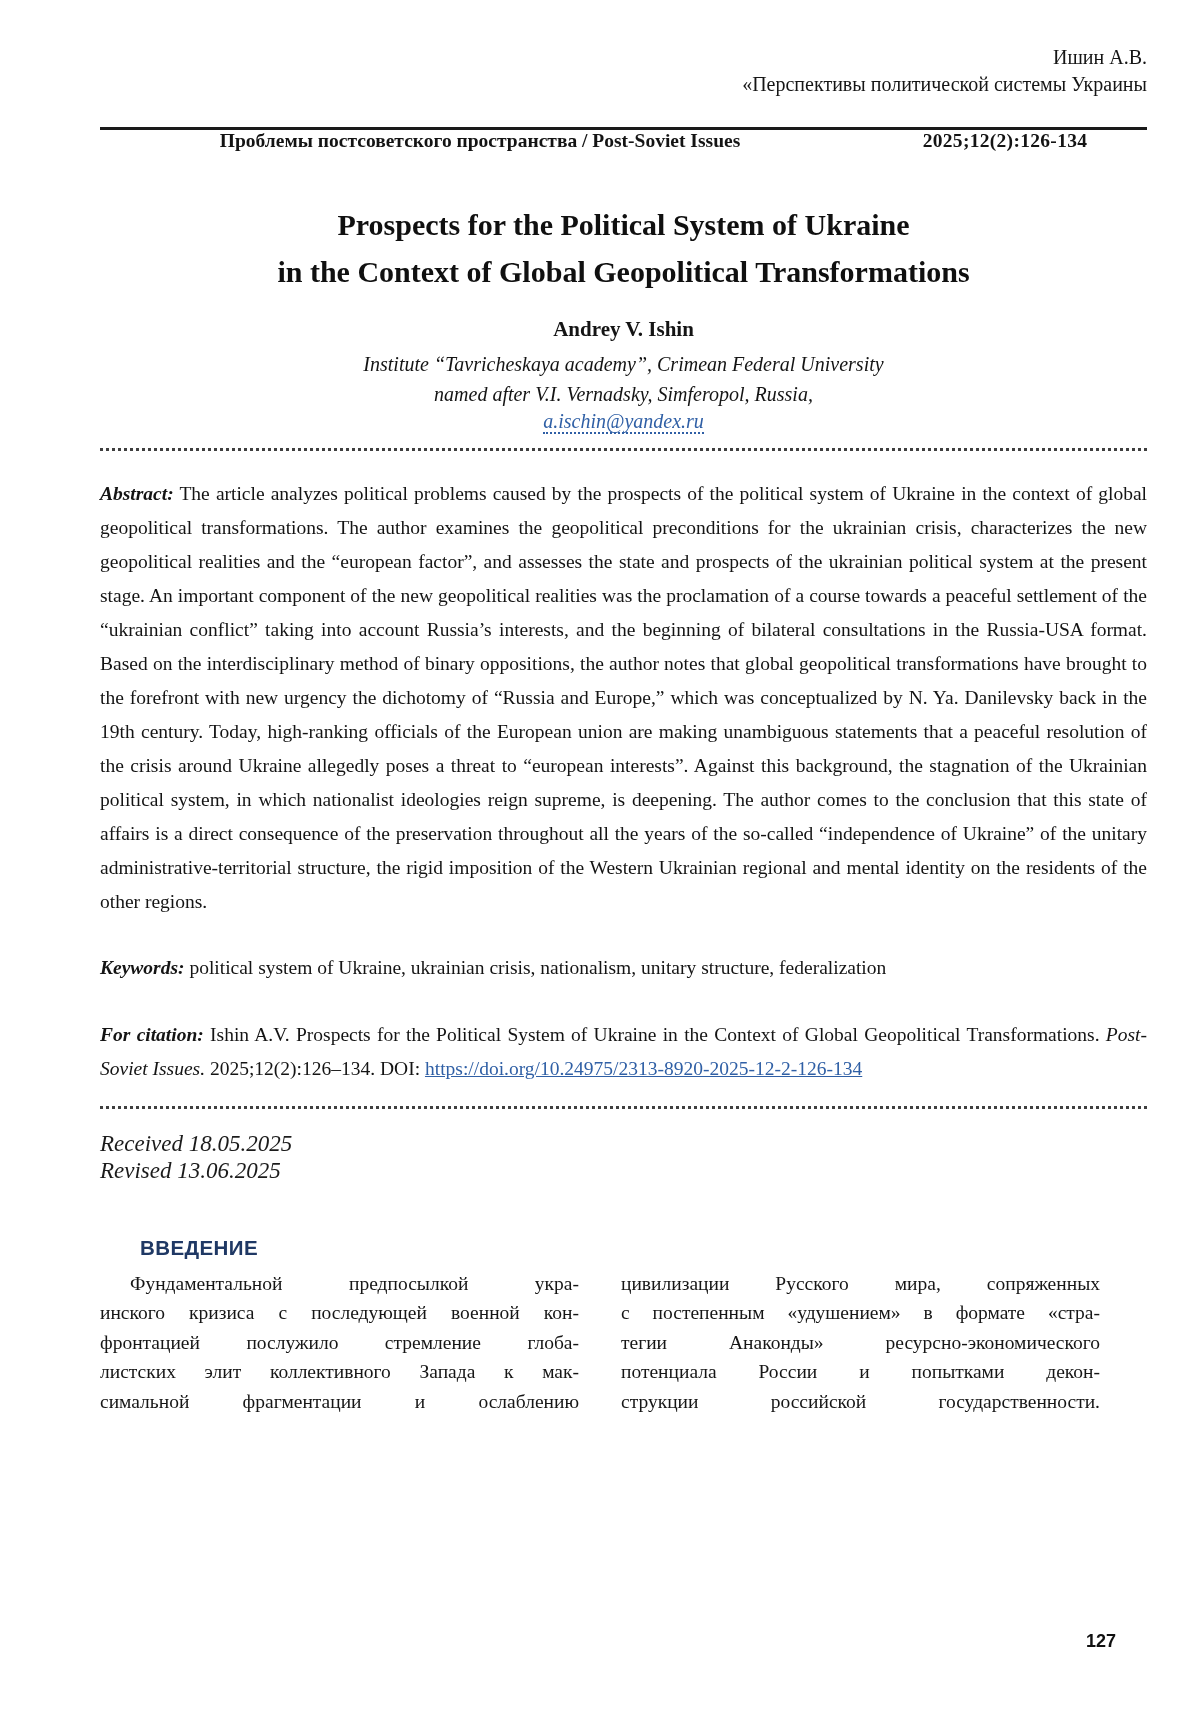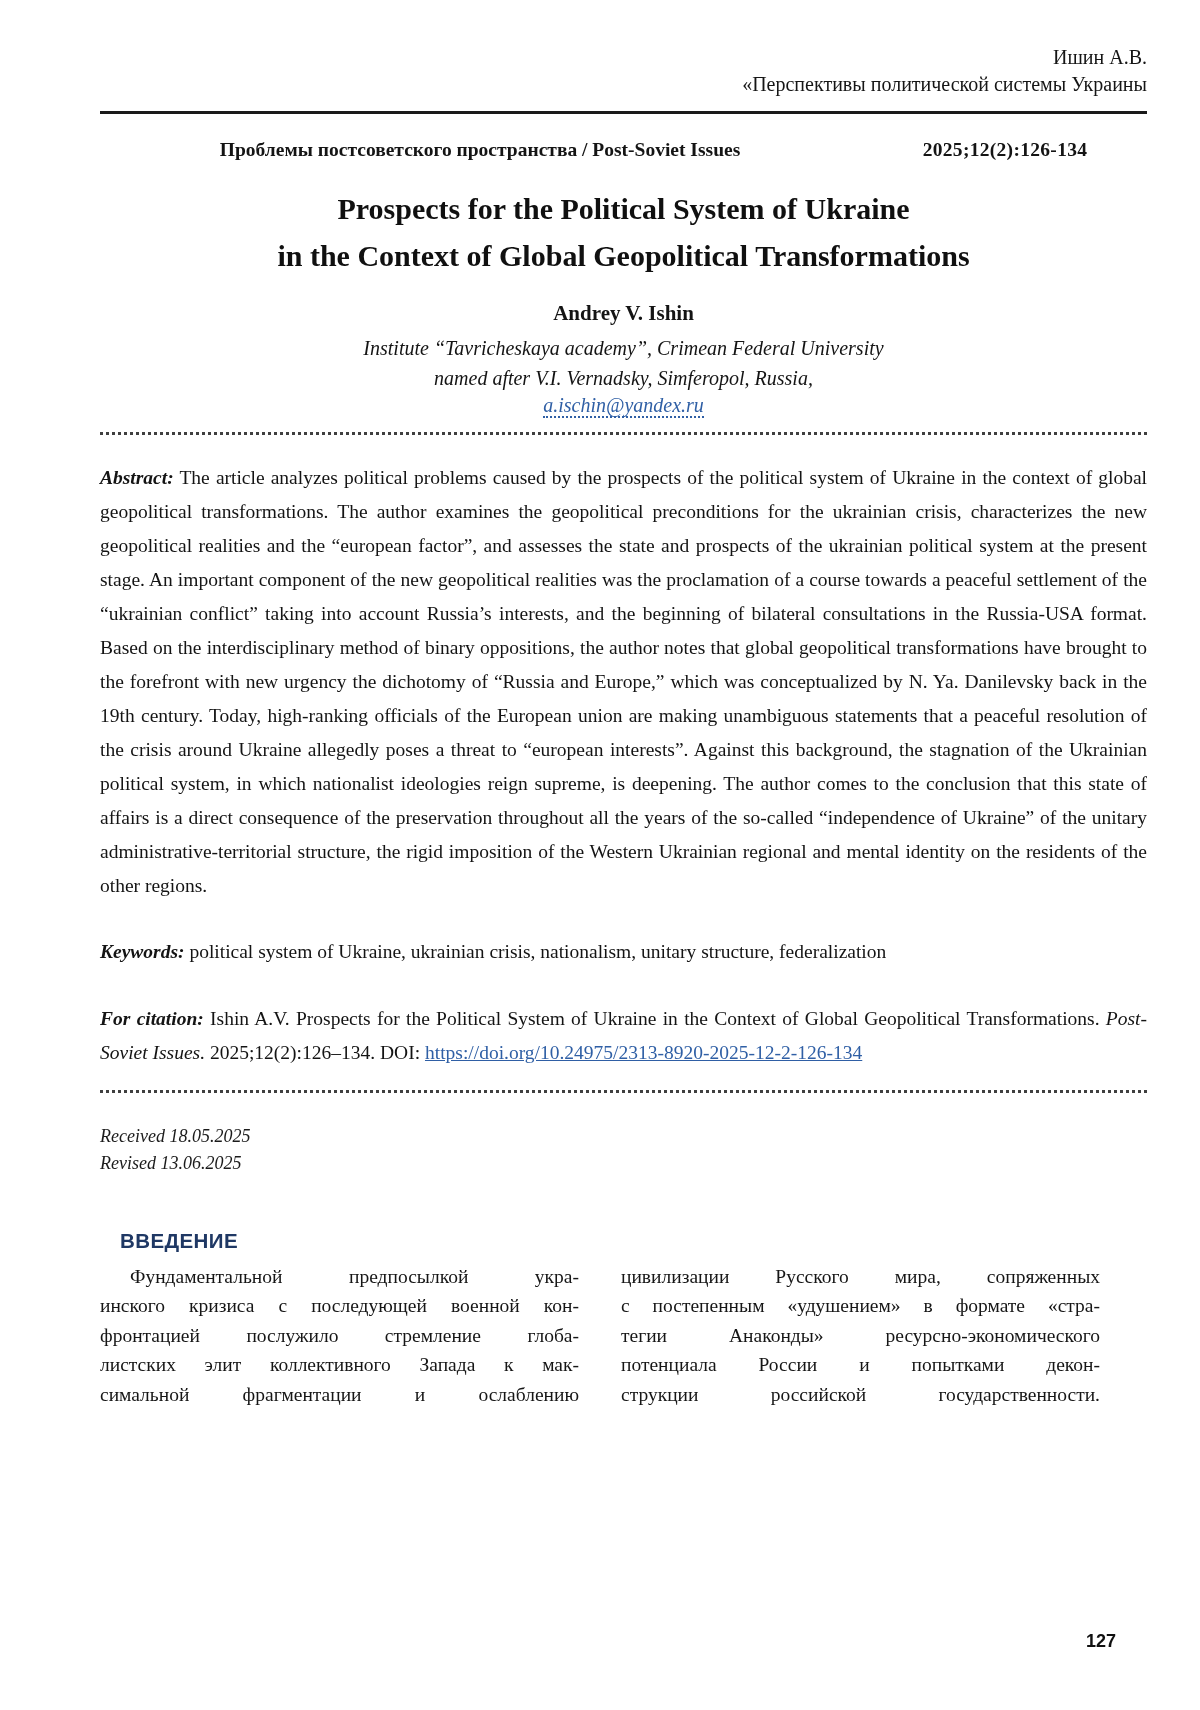--- a/index.html
+++ b/index.html
@@ -10,23 +10,23 @@
     position: relative;
     overflow: hidden;
   }
   .page { padding: 44px 53px 0 100px; }
 
   
   .running-head { text-align: right; font-size: 20px; line-height: 27px; color: #151515; }
 
   
   .journal-bar {
-    margin-top: 13px;
+    margin-top: 29px;
     border-top: 3px solid #1a1a1a;
-    display: flex; align-items: flex-end;
+    display: flex; align-items: flex-start;
     height: 47px;
   }
   .journal-bar .bar-left {
     width: 760px; display: flex; align-items: center; justify-content: center;
     font-weight: bold; font-size: 19.5px;
   }
   .journal-bar .bar-divider { width: 3px; background: #1a1a1a; }
   .journal-bar .bar-right {
     flex: 1; display: flex; align-items: center; justify-content: center;
     font-weight: bold; font-size: 19.5px; letter-spacing: 0.3px;
@@ -47,24 +47,24 @@
   .dotted-divider { border-top: 3px dotted #3f3f3f; height: 0; margin: 15px 0 0 0; }
 
   .para { text-align: justify; font-size: 19.5px; line-height: 34px; }
   .abstract-para { margin-top: 26px; }
   .keywords-para { margin-top: 32px; }
   .citation-para { margin-top: 33px; }
   .inline-label { font-weight: bold; font-style: italic; }
   .journal-name-italic { font-style: italic; }
   .doi-link { color: #2f5fa5; text-decoration: underline; cursor: pointer; }
 
-  .dates-block { margin-top: 30px; font-style: italic; font-size: 18px; line-height: 27px; color: #1b1b1b; }
+  .dates-block { margin-top: 21px; font-style: italic; font-size: 23px; line-height: 27px; color: #1b1b1b; }
 
   .intro-heading {
-    margin: 52px 0 0 20px;
+    margin: 52px 0 0 40px;
     font-family: "Liberation Sans", sans-serif;
     font-weight: bold; font-size: 20.5px; letter-spacing: 0.4px;
     color: #1f3864;
   }
   .columns { display: flex; gap: 42px; margin-top: 9px; }
   .col {
     width: 479px;
     font-size: 19.5px; line-height: 29.5px;
     white-space: pre-line;
     text-align: justify; text-align-last: justify;

